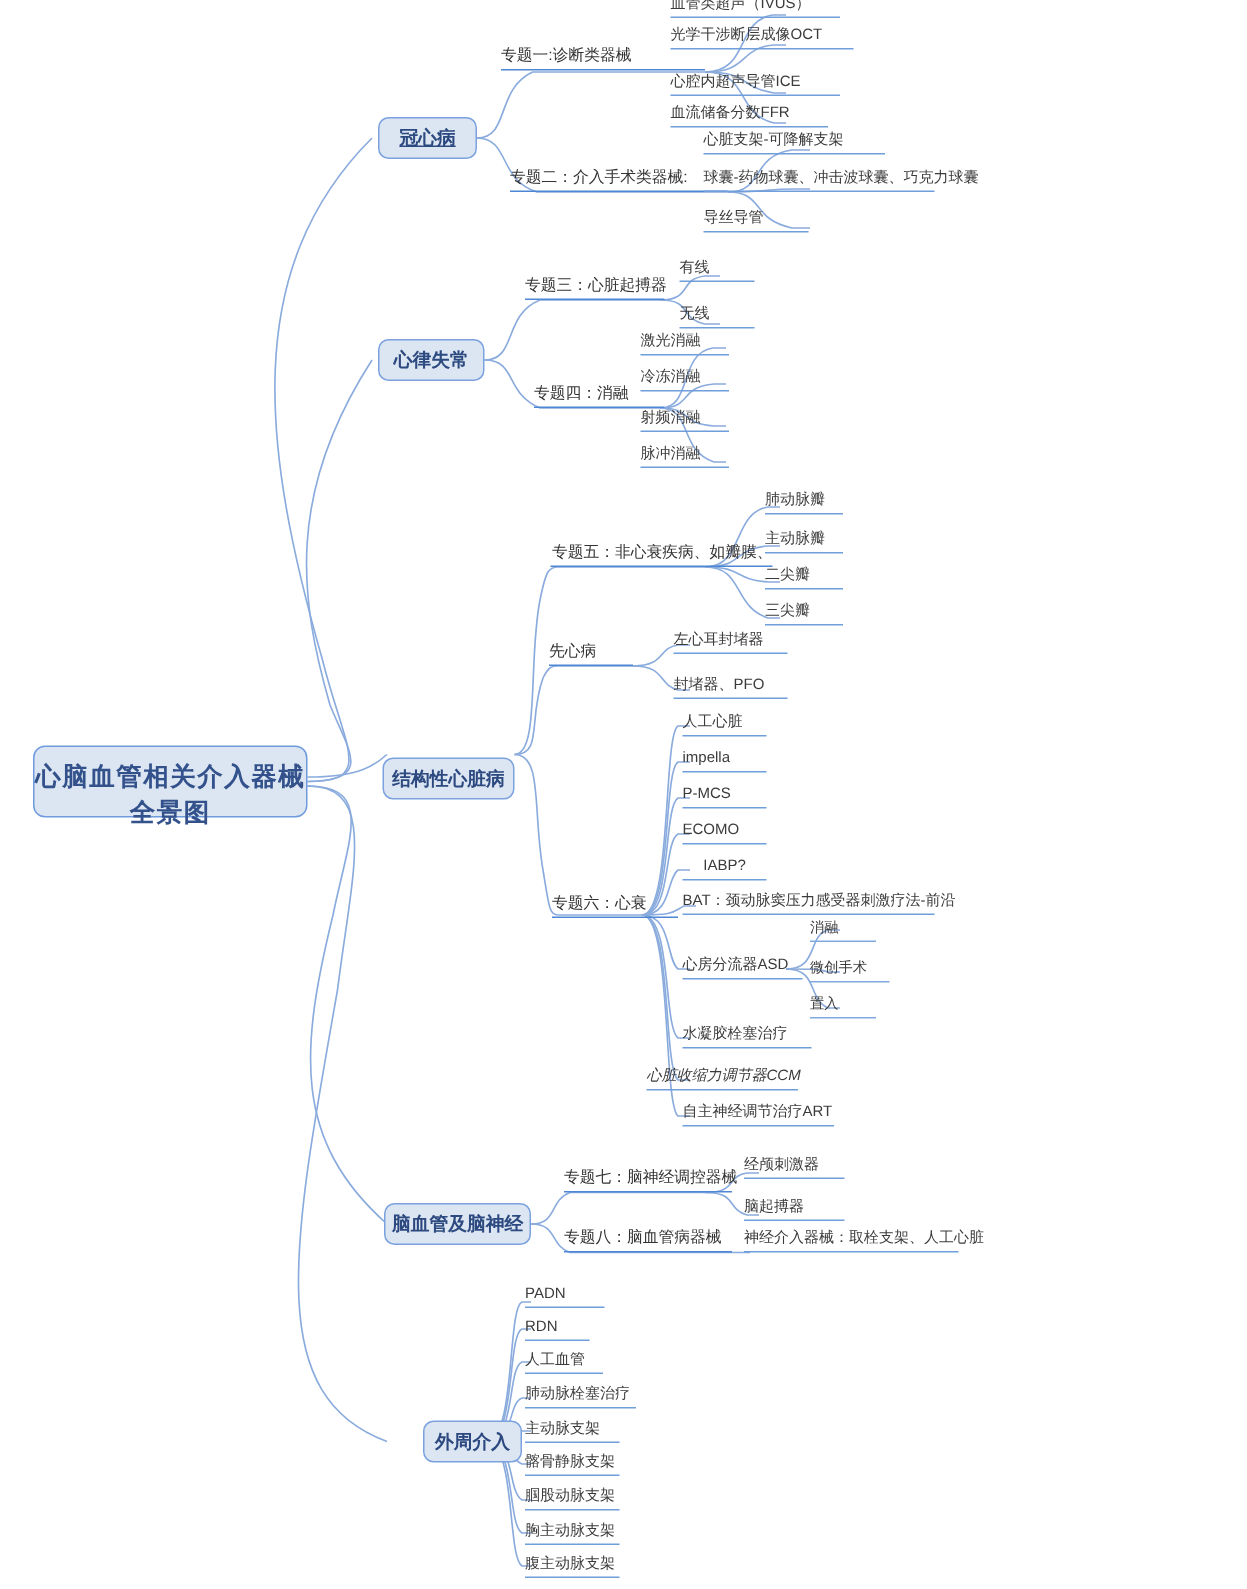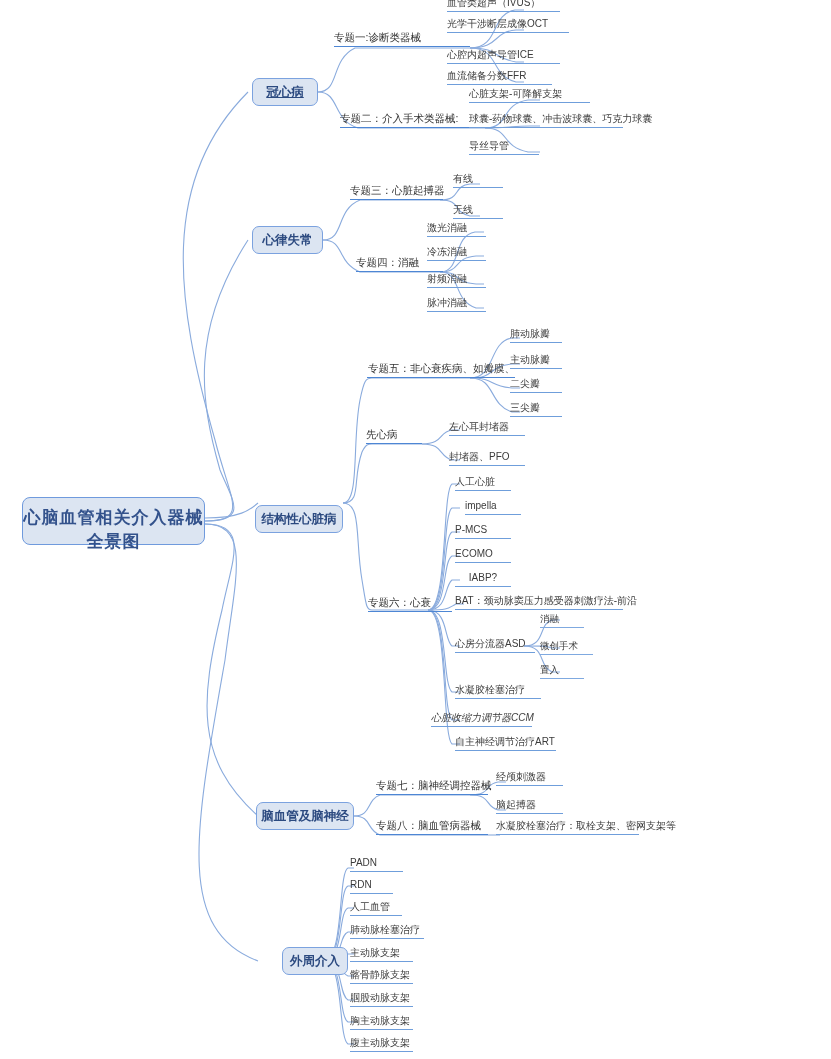--- a/index.html
+++ b/index.html
@@ -266,21 +266,21 @@
   <div class="t-node l3" style="left:449px; top:450px; width:76px;">
     <span>封堵器、PFO</span>
   </div>
 
   <div class="t-node l2" style="left:368px; top:596px; width:84px;">
     <span>专题六：心衰</span>
   </div>
   <div class="t-node l3" style="left:455px; top:475px; width:56px;">
     <span>人工心脏</span>
   </div>
-  <div class="t-node l3" style="left:465px; top:499px; width:56px;">
+  <div class="t-node l3" style="left:455px; top:499px; width:56px;">
     <span>impella</span>
   </div>
   <div class="t-node l3" style="left:455px; top:523px; width:56px;">
     <span>P-MCS</span>
   </div>
   <div class="t-node l3" style="left:455px; top:547px; width:56px;">
     <span>ECOMO</span>
   </div>
   <div class="t-node l3" style="left:455px; top:571px; width:56px;text-align:center;">
     <span>IABP?</span>
@@ -316,21 +316,21 @@
   <div class="t-node l3" style="left:496px; top:770px; width:67px;">
     <span>经颅刺激器</span>
   </div>
   <div class="t-node l3" style="left:496px; top:798px; width:67px;">
     <span>脑起搏器</span>
   </div>
   <div class="t-node l2" style="left:376px; top:819px; width:112px;">
     <span>专题八：脑血管病器械</span>
   </div>
   <div class="t-node l3" style="left:496px; top:819px; width:143px;">
-    <span>水凝胶栓塞治疗：取栓支架、密网支架等</span>
+    <span>神经介入器械：取栓支架、人工心脏</span>
   </div>
 
   <div class="t-node l3" style="left:350px; top:856px; width:53px;">
     <span>PADN</span>
   </div>
   <div class="t-node l3" style="left:350px; top:878px; width:43px;">
     <span>RDN</span>
   </div>
   <div class="t-node l3" style="left:350px; top:900px; width:52px;">
     <span>人工血管</span>

